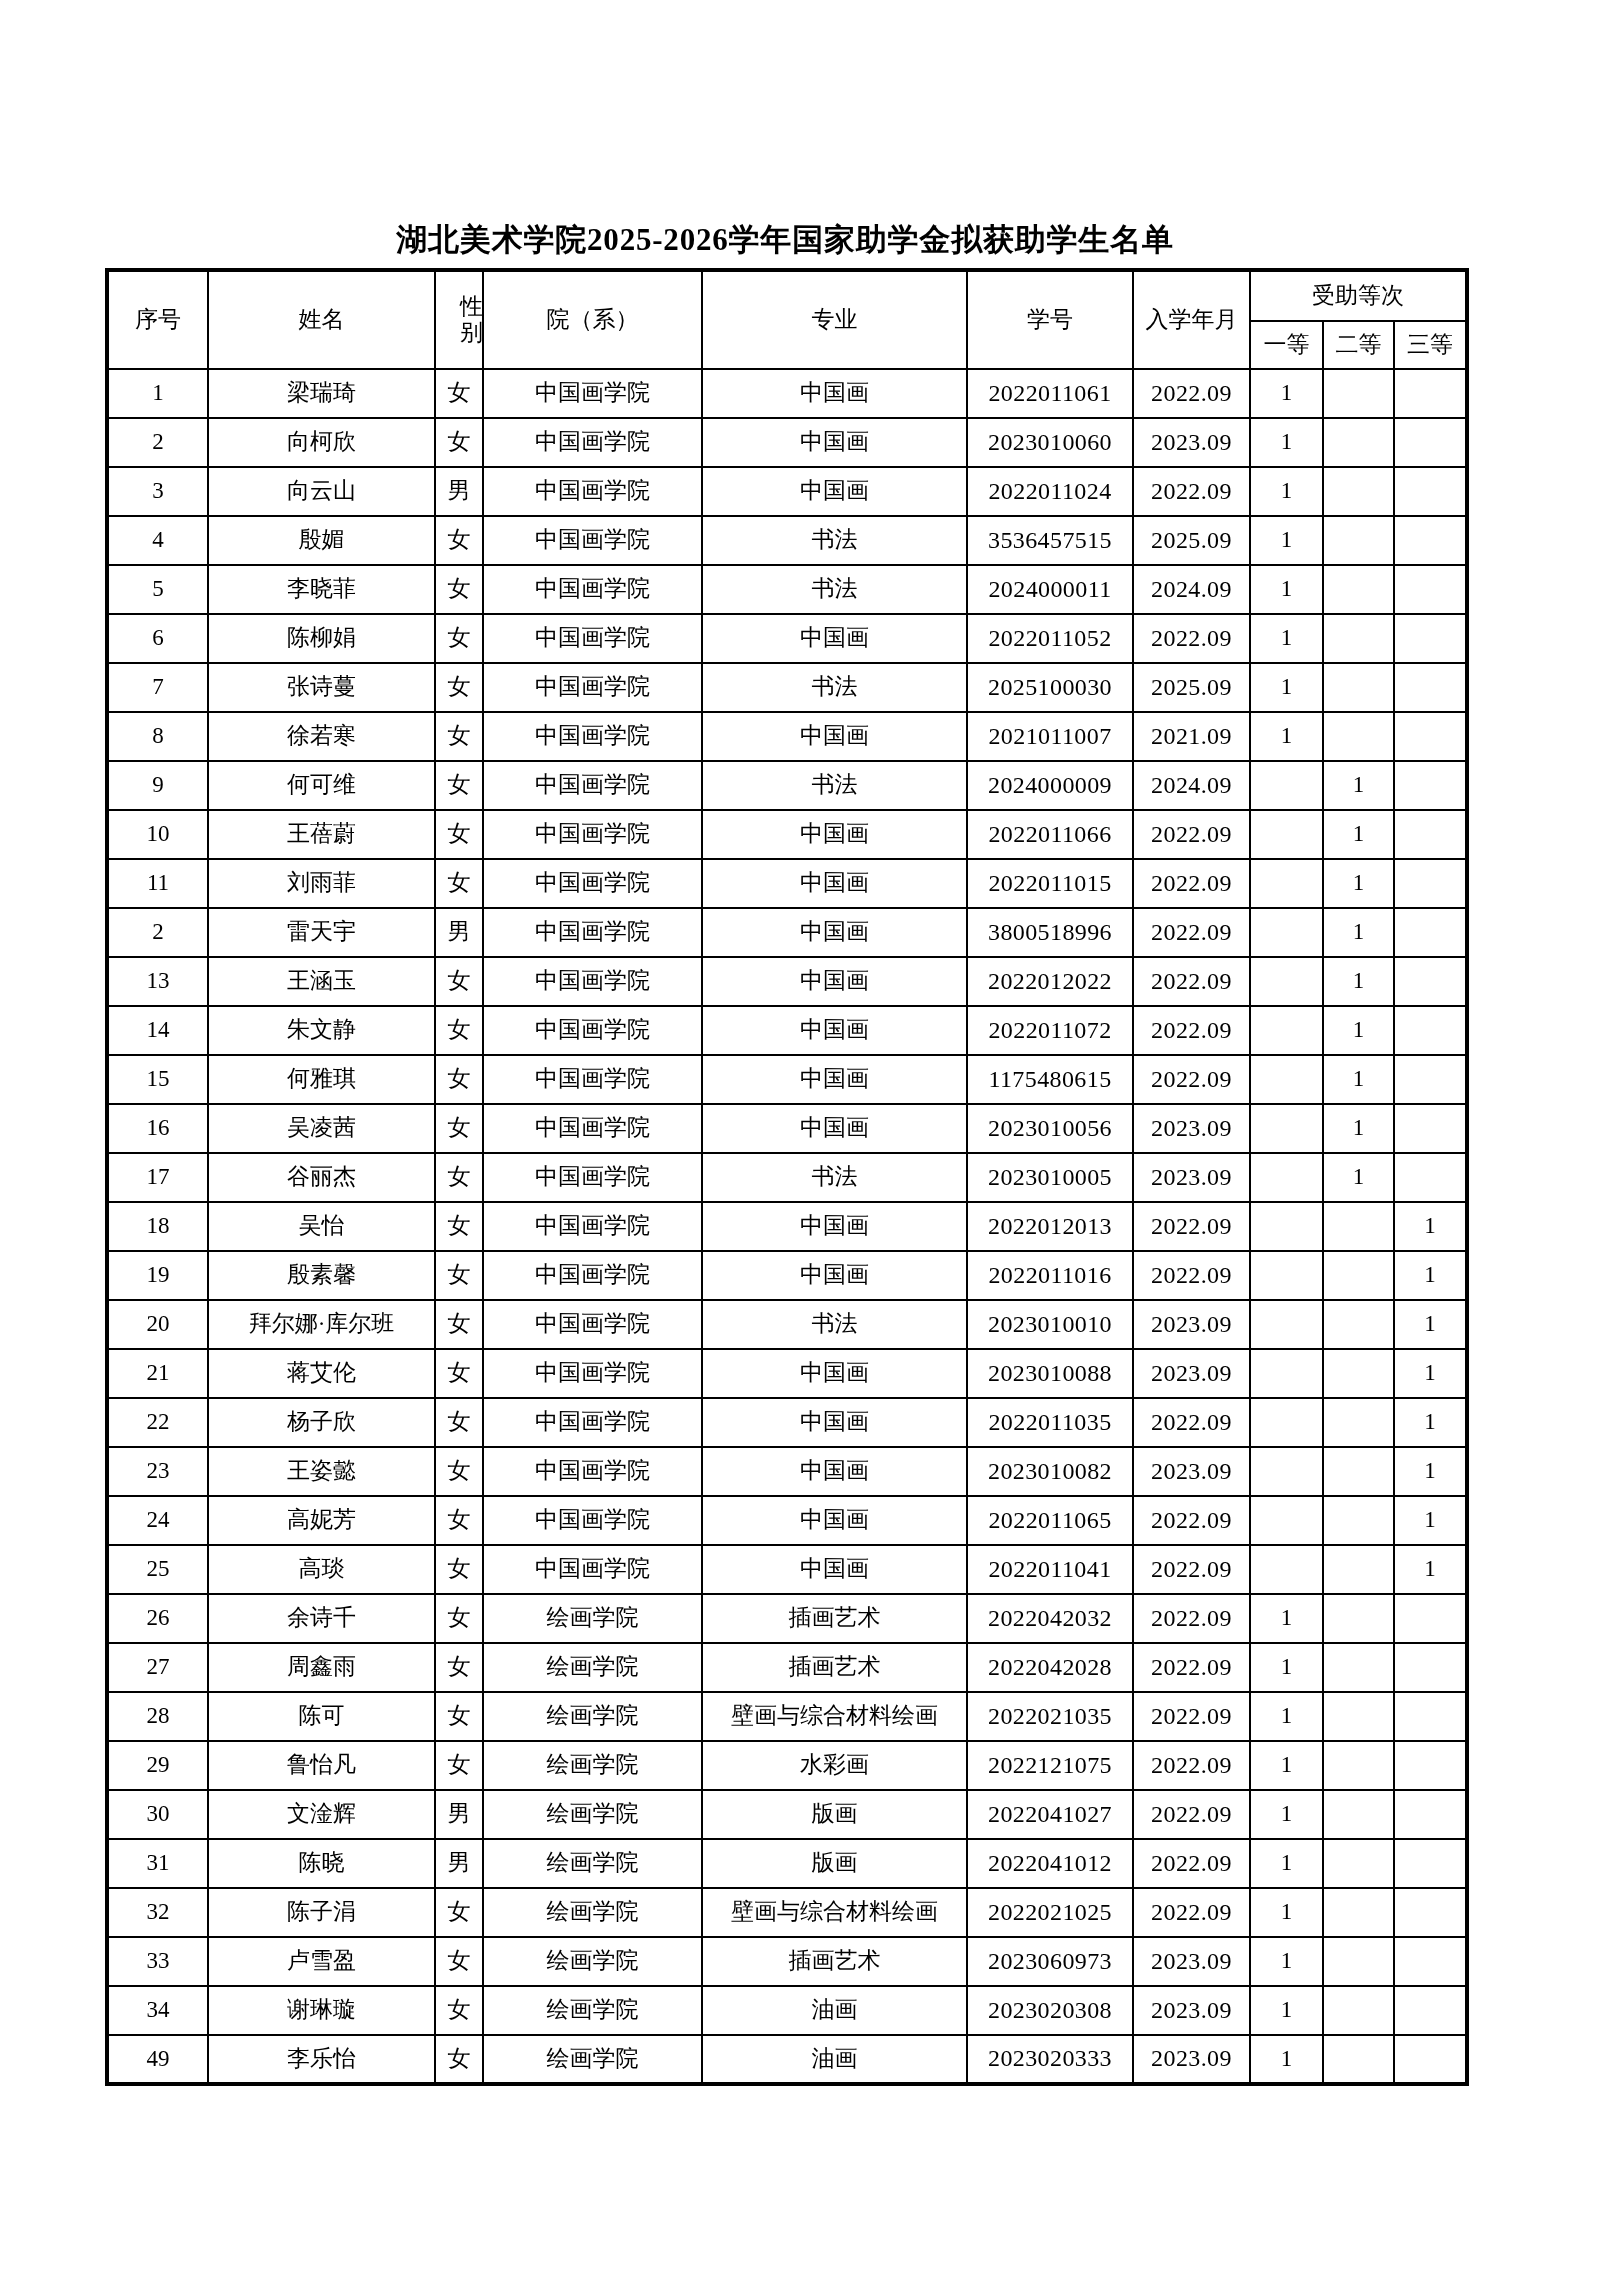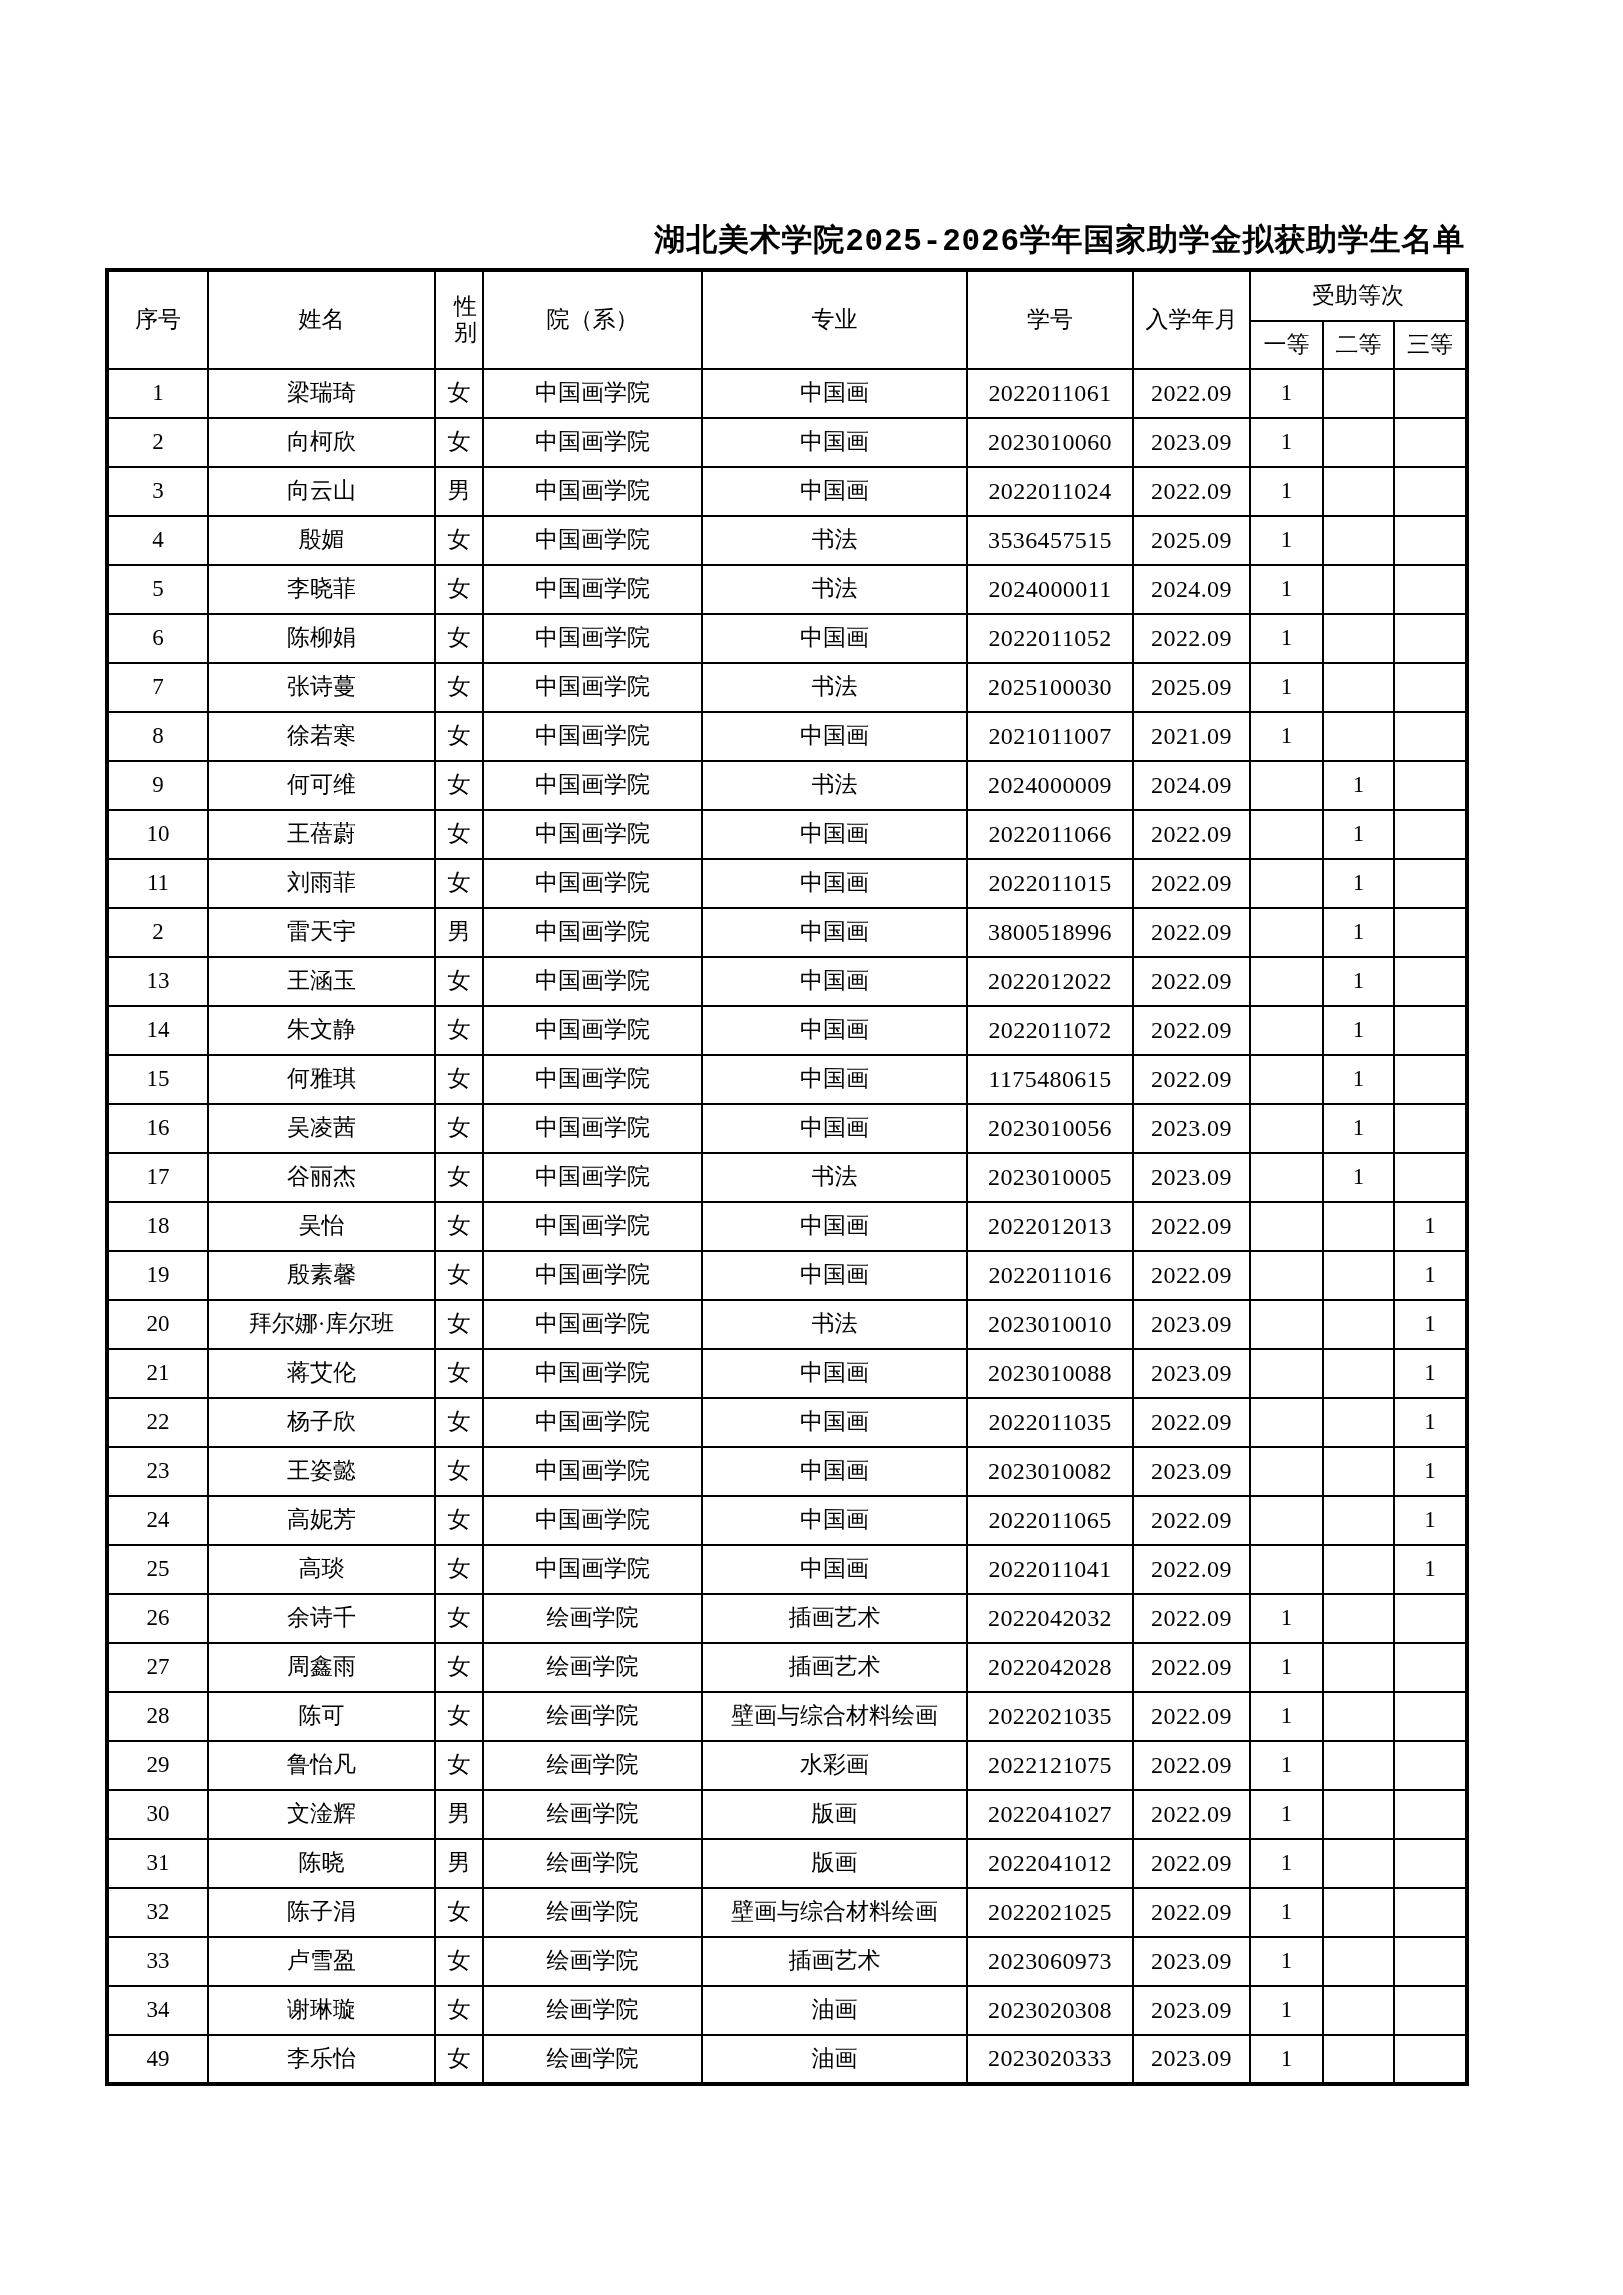--- a/index.html
+++ b/index.html
@@ -19,22 +19,22 @@
     left: 0; top: 0;
     width: 1623px;
     height: 2295px;
     background: #ffffff;
   }
   .page-title {
     position: absolute;
     top: 219px;
     left: 105px;
     width: 1360px;
-    text-align: right;
-    font-family: Liberation Mono, monospace;
+    text-align: center;
+    font-family: Liberation Serif, serif;
     font-weight: bold;
     font-size: 31px;
     letter-spacing: 0.8px;
     white-space: nowrap;
   }
   table.roster {
     position: absolute;
     top: 268px;
     left: 105px;
     width: 1360px;
@@ -50,21 +50,21 @@
     font-weight: normal;
     font-size: 23px;
     line-height: 1.15;
     overflow: hidden;
   }
   .roster thead tr.hrow1 { height: 51px; }
   .roster thead tr.hrow2 { height: 48px; }
   .roster tbody tr { height: 49px; }
   .roster .th-gender {
     word-break: break-all;
-    padding: 0 18px;
+    padding: 0 24px;
   }
   .roster td.c0 { font-size: 23px; }
   .roster td.c1, .roster td.c2, .roster td.c3, .roster td.c4 {
     font-size: 23px;
     white-space: nowrap;
   }
   .roster td.c5, .roster td.c6 {
     font-size: 24px;
     letter-spacing: 0.4px;
   }

